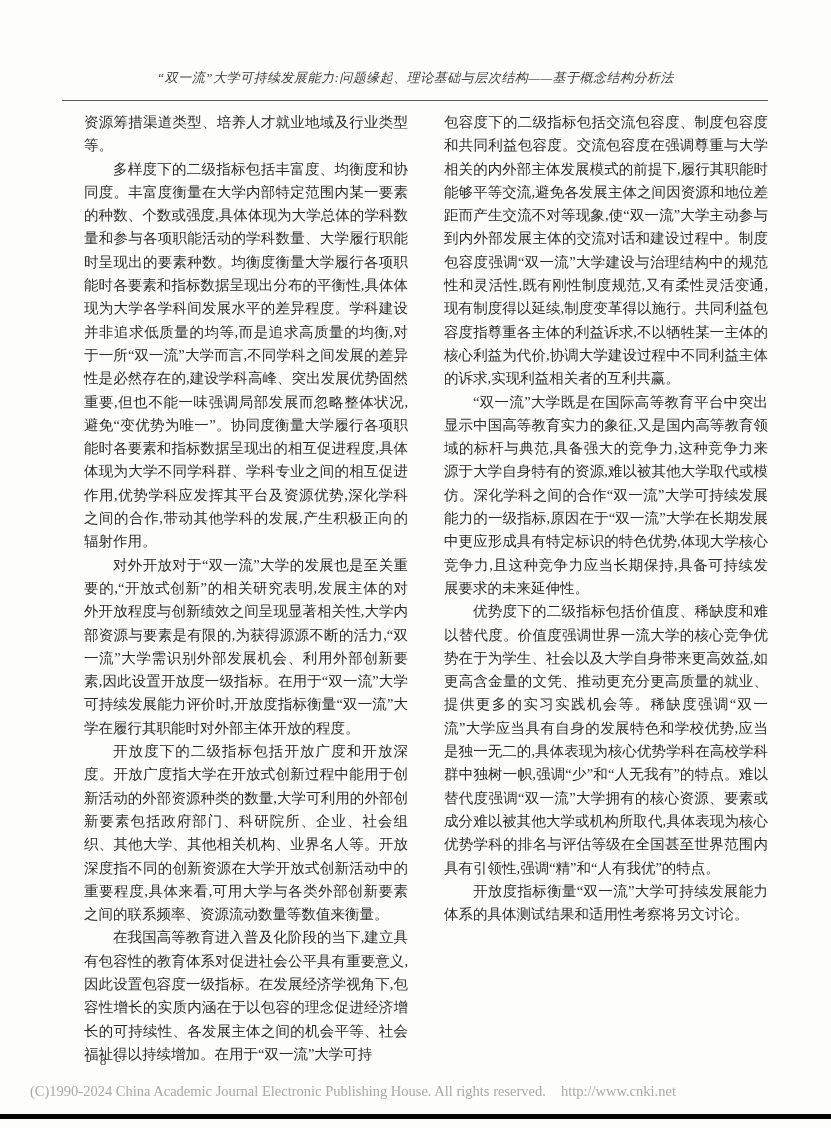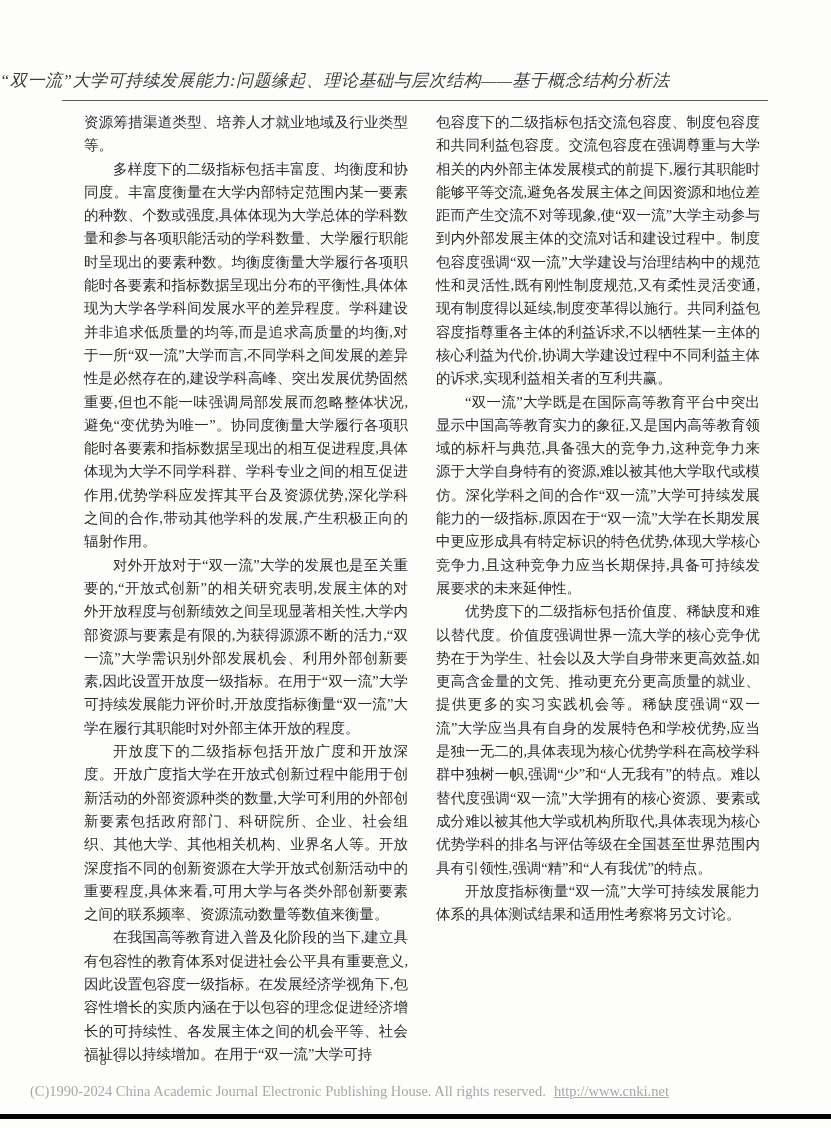--- a/index.html
+++ b/index.html
@@ -9,40 +9,40 @@
     height: 1128px;
     background: #fdfdfc;
     overflow: hidden;
     font-family: "Liberation Serif", "DejaVu Serif", serif;
   }
   .running-title {
     position: absolute;
     top: 69px;
     left: 0;
     right: 0;
-    text-align: left;
-    font-size: 17px;
+    text-align: center;
+    font-size: 13px;
     letter-spacing: 0.5px;
     color: #3d3d3d;
     font-style: italic;
   }
   .header-rule {
     position: absolute;
     top: 100px;
     left: 62px;
     width: 706px;
     border-top: 1.3px solid #5a5a5a;
     height: 0;
   }
   .columns {
     position: absolute;
     top: 111px;
     left: 84px;
     display: flex;
-    gap: 28px;
+    gap: 36px;
   }
   .col {
     width: 324px;
     font-size: 14.5px;
     line-height: 23.3px;
     color: #2d2d2d;
     text-align: justify;
     text-justify: inter-ideograph;
   }
   .col p {
@@ -60,21 +60,21 @@
   }
   .copyright-line {
     position: absolute;
     top: 1083px;
     left: 30px;
     right: 20px;
     font-size: 14.5px;
     color: #a8a8a8;
     white-space: nowrap;
   }
-  .copyright-line .url { margin-left: 8px; text-decoration: underline; }
+  .copyright-line .url { margin-left: 15px; }
   .bottom-bar {
     position: absolute;
     top: 1114px;
     left: 0;
     width: 831px;
     height: 5px;
     background: #050505;
   }
 </style>
 </head>

